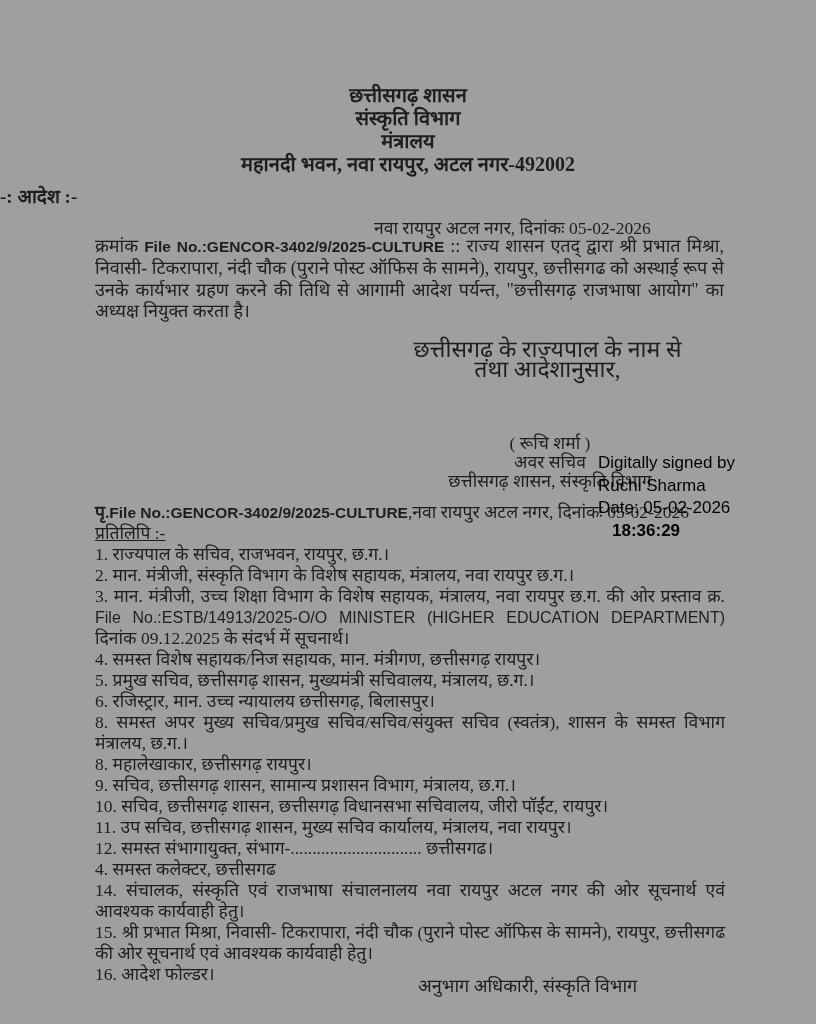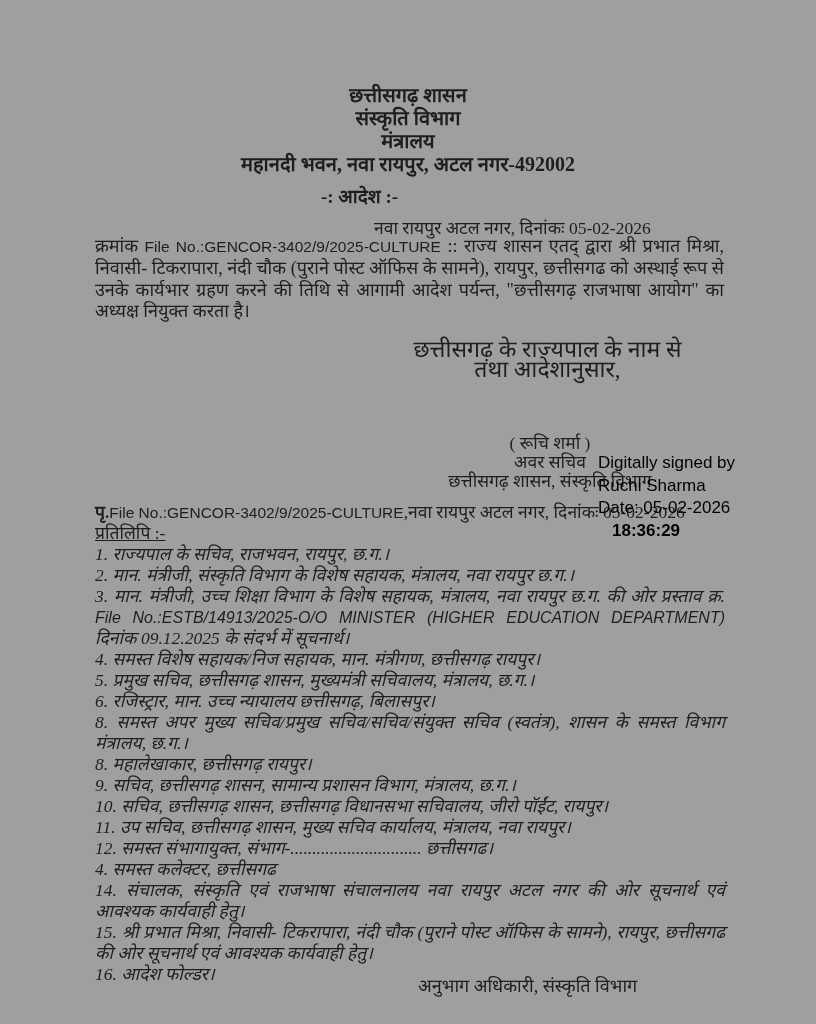--- a/index.html
+++ b/index.html
@@ -5,47 +5,47 @@
   html,body { margin:0; padding:0; background:#9e9fa0; }
   .page {
     position:relative; width:816px; height:1024px;
     background:#9e9fa0; overflow:hidden;
     font-family:"Liberation Serif", serif;
     color:#1e1e1e;
   }
   
   .doc-header { position:absolute; top:84px; left:0; width:816px; text-align:center; }
   .doc-header div { font-size:20px; font-weight:700; line-height:23px; }
-  .order-heading { position:absolute; top:183px; left:0; width:719px; text-align:center;
+  .order-heading { position:absolute; top:183px; left:0; width:719px; 
                    font-size:19px; font-weight:700; }
   
   .place-date { position:absolute; top:215px; left:374px; font-size:17.5px; }
   
   .order-para { position:absolute; top:236px; left:95px; width:629px;
                 font-size:18px; line-height:21.8px; text-align:justify; }
-  .en-bold { font-family:"Liberation Sans", sans-serif; font-weight:400; font-size:15.5px; }
+  .en-bold { font-family:"Liberation Sans", sans-serif; font-weight:700; font-size:15.5px; }
   .en { font-family:"Liberation Sans", sans-serif; font-size:16px; }
   
   .by-order { position:absolute; top:340px; left:395px; width:305px; text-align:center;
               font-size:23px; line-height:19.5px; }
   
   .signatory { position:absolute; top:434px; left:400px; width:300px; text-align:center;
                font-size:17.5px; line-height:18.8px; }
   
   .digital-sig { position:absolute; top:452px; left:598px; z-index:5;
                  font-family:"Liberation Sans", sans-serif; font-size:17px;
                  line-height:22.5px; color:#000000; white-space:nowrap; }
   .digital-sig .indent { padding-left:14px;font-weight:bold; }
   
   .endorsement-block { position:absolute; top:502px; left:95px; width:630px;
                        font-size:17.5px; }
   .endorse-line { line-height:20px; white-space:nowrap; }
   .copy-label { line-height:20px;text-decoration:underline; }
   .copy-list { margin-top:1px; }
-  .copy-list .li { font-size:17.5px; line-height:21px;font-style:italic; }
+  .copy-list .li { font-size:17.5px; line-height:21px; }
   .copy-list .just { text-align:justify; }
   
   .footer-signoff { position:absolute; top:973px; left:418px; font-size:18px; }
 </style>
 </head>
 <body>
 
 <div class="page">
 
   <div class="doc-header">

